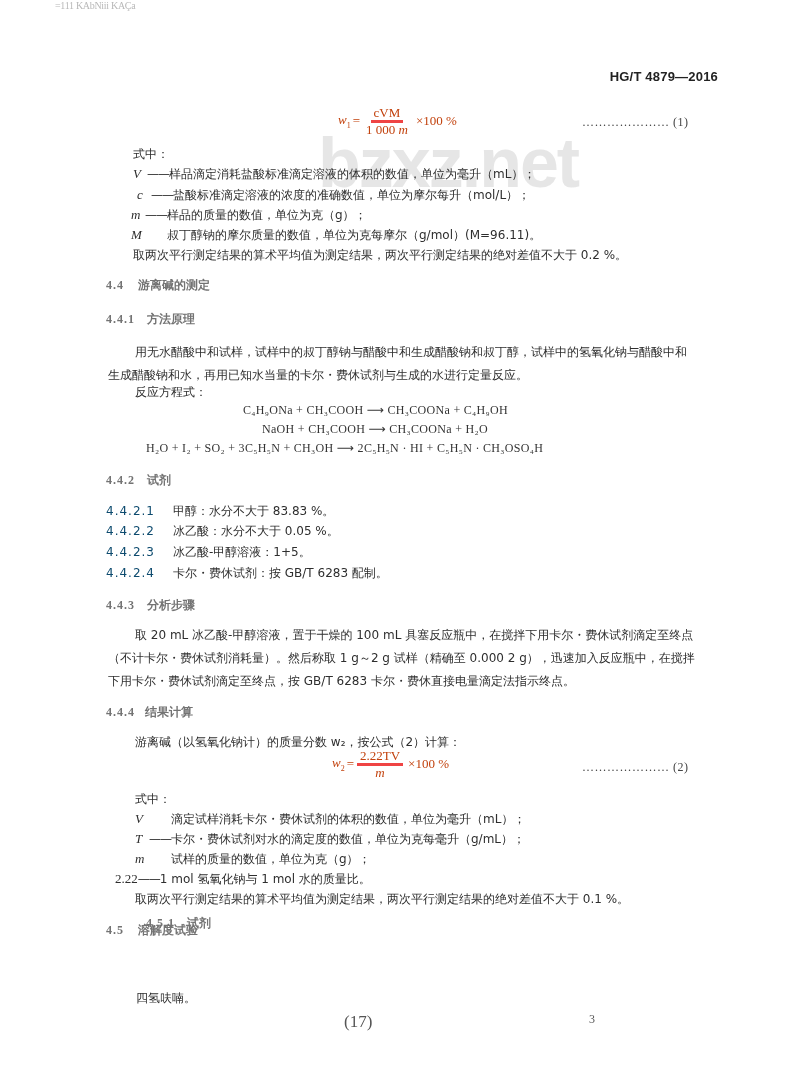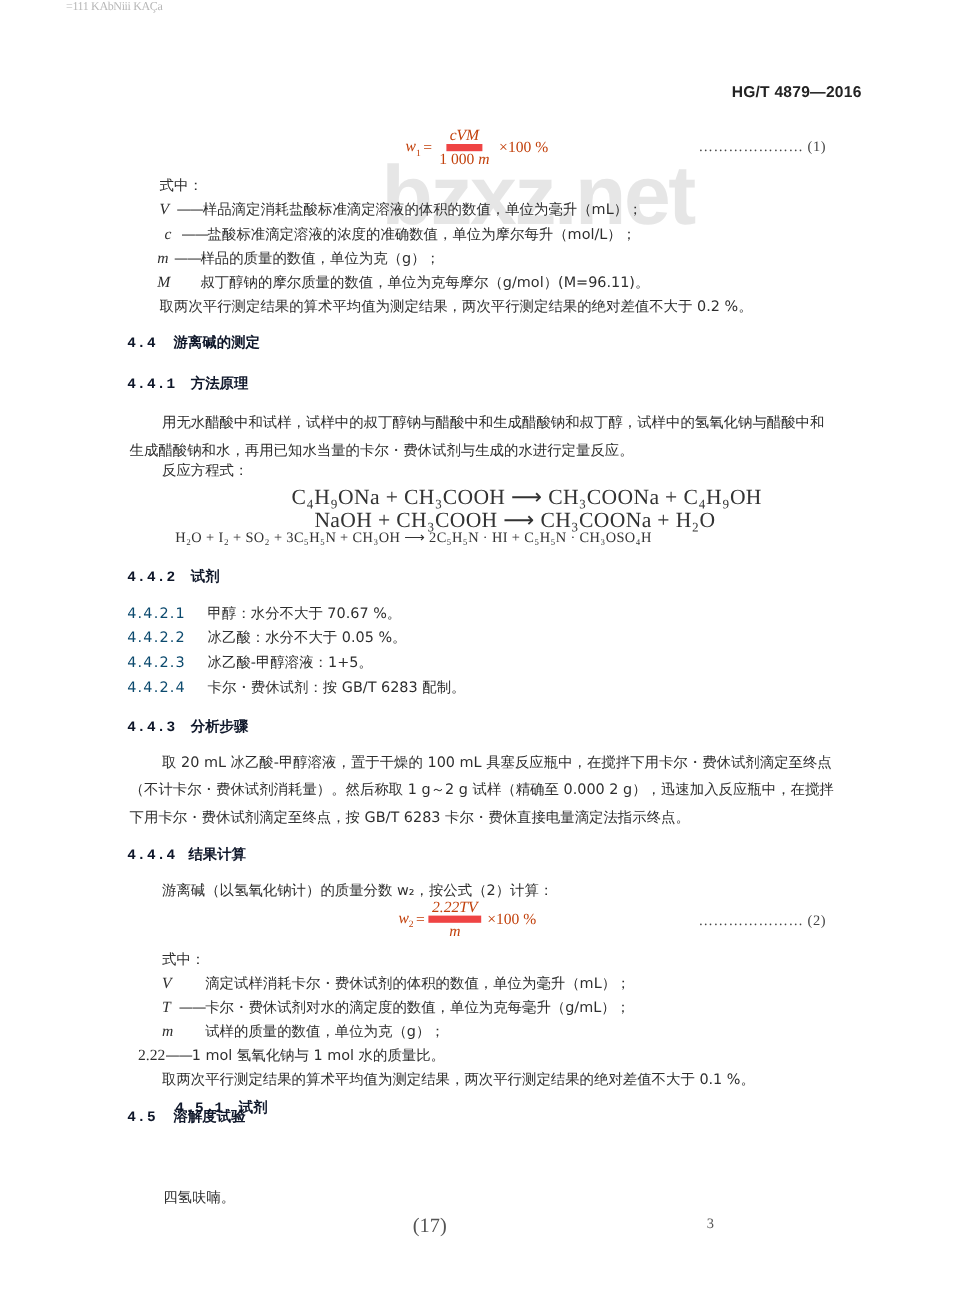--- a/index.html
+++ b/index.html
@@ -52,21 +52,21 @@
       color: #c2410c;
       text-align: center;
     }
     .formula .lhs { font-style: italic; margin-right: 2px; }
     .formula .lhs sub { font-size: 8px; font-style: normal; }
     .frac {
       display: inline-flex; flex-direction: column; align-items: center;
       margin: 0 3px;
       line-height: 1.05;
     }
-    .frac .num { padding: 0 3px; border-bottom: 6px solid #ef4444; font-style: italic; }
+    .frac .num { padding: 0 3px; border-bottom: 3px solid #ef4444; }
     .frac .den { padding: 0 3px; }
     .frac .den i { font-style: italic; }
     .formula .tail { margin-left: 2px; }
     .eqno {
       font-family: "Liberation Serif", serif;
       font-size: 12px; color: #444;
       letter-spacing: 0.5px;
     }
 
     .line {
@@ -76,37 +76,37 @@
     }
     .line .sym {
       font-family: "Liberation Serif", serif;
       font-style: italic;
       display: inline-block;
       min-width: 14px;
       font-size: 13px;
     }
     .line .dash { letter-spacing: -1px; }
     .heading {
-      font-family: Liberation Mono, monospace;
+      font-family: Liberation Serif, serif;
       font-weight: bold;
       font-size: 12px;
-      color: #0f172a;
+      color: #737373;
     }
     .heading .num { display: inline-block; margin-right: 14px; letter-spacing: 1px; }
     .heading.h3 .num { margin-right: 12px; }
     .heading.h4 .num { margin-right: 10px; }
     .item {
       font-family: "DejaVu Sans", sans-serif;
       font-size: 12px;
       color: #2e2e2e;
     }
     .item .num { font-weight: normal; display: inline-block; margin-right: 18px; letter-spacing: 1px; color: #0c4a6e; }
     .chem {
       font-family: "Liberation Serif", serif;
-      font-size: 18px;
+      font-size: 12px;
       color: #333;
       letter-spacing: 0.3px;
     }
     .para {
       font-family: "DejaVu Sans", sans-serif;
       font-size: 12px;
       color: #2e2e2e;
       line-height: 23px;
       white-space: normal;
       width: 590px;
@@ -164,21 +164,21 @@
   <div class="abs line" style="left:135px; top:384px;">反应方程式：</div>
 
   <div class="abs chem" style="left:243px; top:403px;">C₄H₉ONa + CH₃COOH ⟶ CH₃COONa + C₄H₉OH</div>
   <div class="abs chem" style="left:262px; top:422px;">NaOH + CH₃COOH ⟶ CH₃COONa + H₂O</div>
   <div class="abs chem" style="left:146px; top:441px; font-size:12px;">H₂O + I₂ + SO₂ + 3C₅H₅N + CH₃OH ⟶ 2C₅H₅N · HI + C₅H₅N · CH₃OSO₄H</div>
 
   <div class="abs heading h3" style="left:106px; top:472px;text-align:center;">
     <span class="num">4.4.2</span><span>试剂</span>
   </div>
   <div class="abs item" style="left:106px; top:503px;">
-    <span class="num">4.4.2.1</span><span>甲醇：水分不大于 70.67 %。</span>
+    <span class="num">4.4.2.1</span><span>甲醇：水分不大于 83.83 %。</span>
   </div>
   <div class="abs item" style="left:106px; top:523px;">
     <span class="num">4.4.2.2</span><span>冰乙酸：水分不大于 0.05 %。</span>
   </div>
   <div class="abs item" style="left:106px; top:544px;">
     <span class="num">4.4.2.3</span><span>冰乙酸-甲醇溶液：1+5。</span>
   </div>
   <div class="abs item" style="left:106px; top:565px;">
     <span class="num">4.4.2.4</span><span>卡尔・费休试剂：按 GB/T 6283 配制。</span>
   </div>

